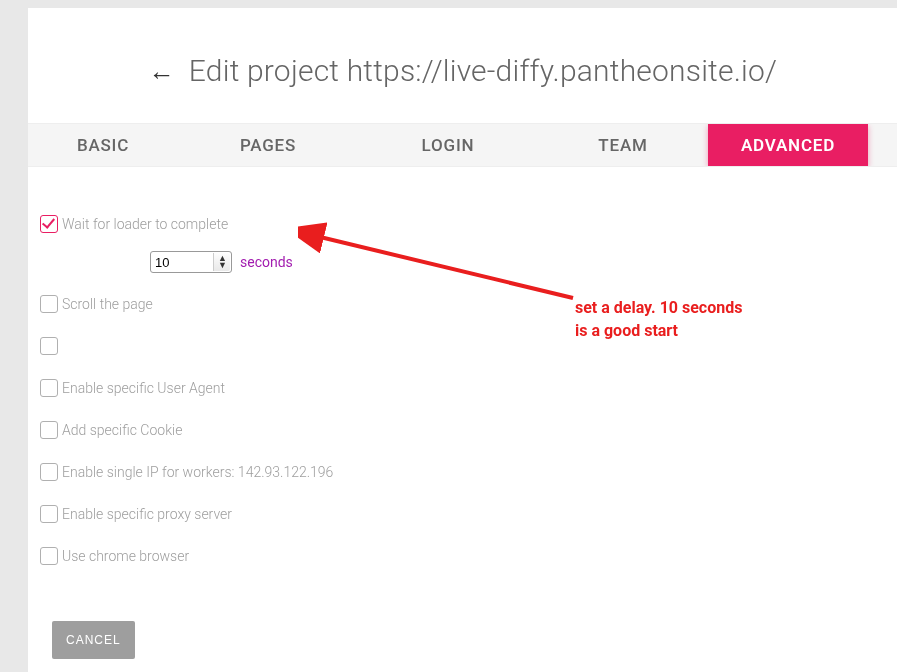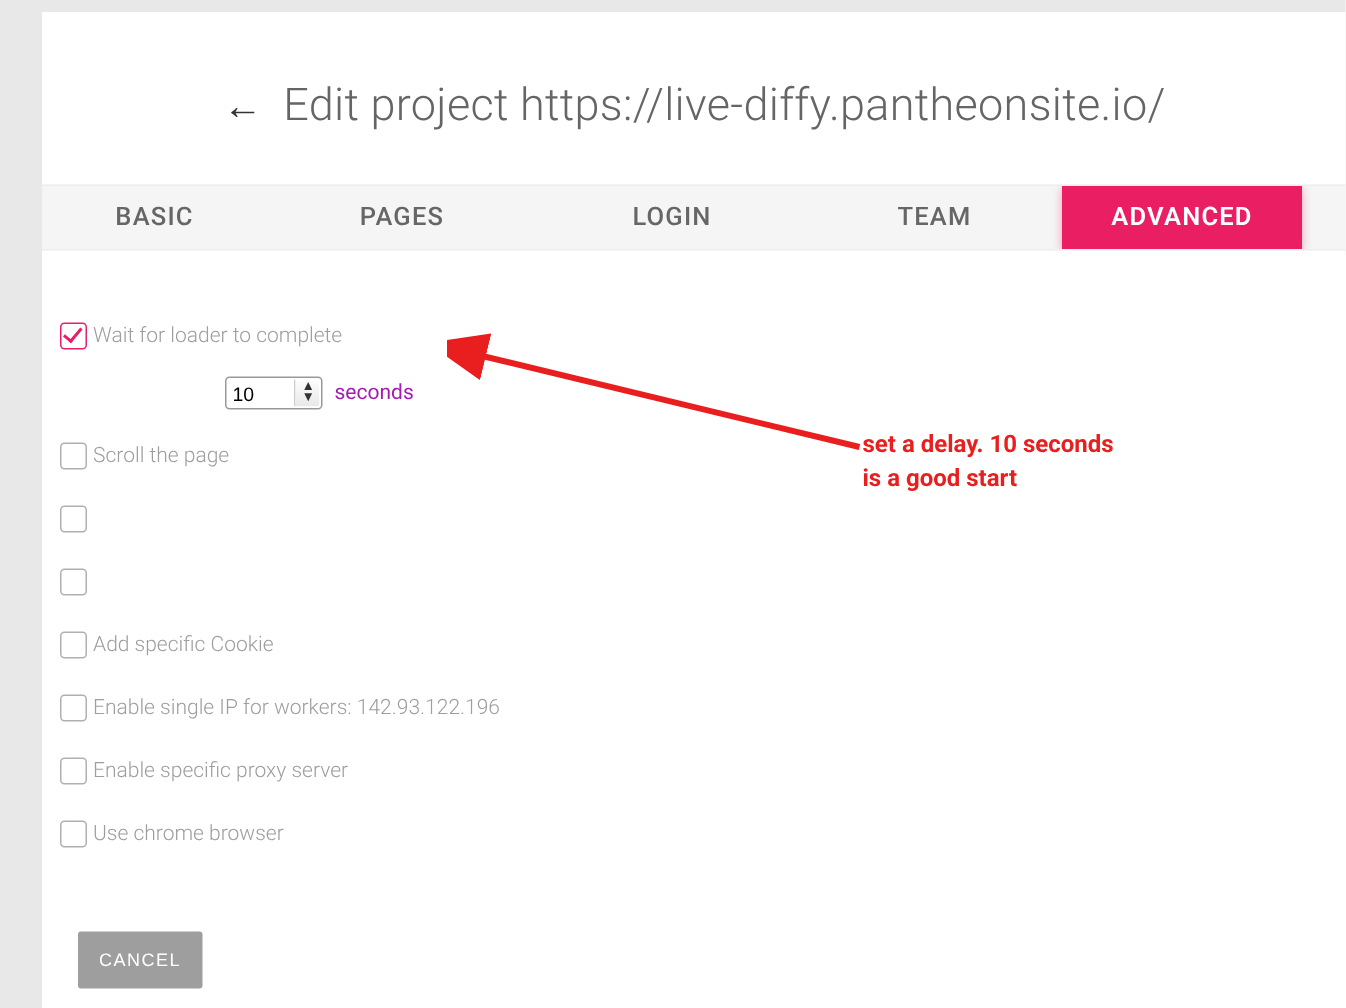--- a/index.html
+++ b/index.html
@@ -120,21 +120,21 @@
       color: #9e9e9e;
       font-weight: 300;
     }
     .delay-row {
       display: flex;
       align-items: center;
       gap: 8px;
       margin: -6px 0 22px 110px;
     }
     .delay-select {
-      width: 65px;
+      width: 82px;
       height: 22px;
       border: 1px solid #999;
       border-radius: 3px;
       background: #fff;
       font-size: 13px;
       padding: 0 4px;
       position: relative;
     }
     .delay-select-wrap {
       position: relative;
@@ -177,21 +177,21 @@
       font-size: 12px;
       letter-spacing: 1px;
       border-radius: 2px;
       cursor: pointer;
       text-transform: uppercase;
     }
     
     .annotation {
       position: absolute;
       left: 547px;
-      top: 276px;
+      top: 288px;
       color: #e91e1e;
       font-weight: 700;
       font-size: 16px;
       line-height: 1.45;
       width: 230px;
     }
     .arrow-svg {
       position: absolute;
       left: 270px;
       top: 213px;
@@ -238,20 +238,21 @@
       <div class="checkbox"></div>
       <span class="option-label">Scroll the page</span>
     </div>
 
     <div class="option-row">
       <div class="checkbox"></div>
     </div>
 
     <div class="option-row">
       <div class="checkbox"></div>
+      <span class="option-label">Enable specific User Agent</span>
     </div>
 
     <div class="option-row">
       <div class="checkbox"></div>
       <span class="option-label">Add specific Cookie</span>
     </div>
 
     <div class="option-row">
       <div class="checkbox"></div>
       <span class="option-label">Enable single IP for workers: 142.93.122.196</span>

